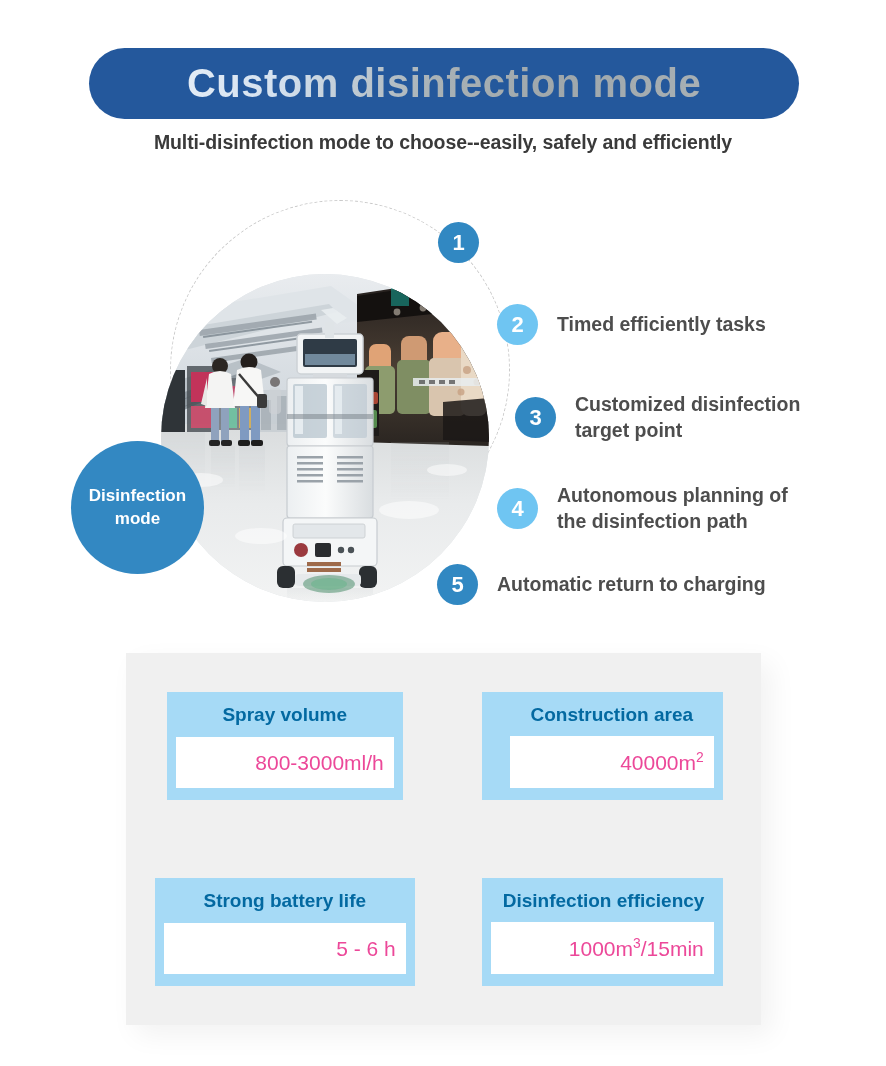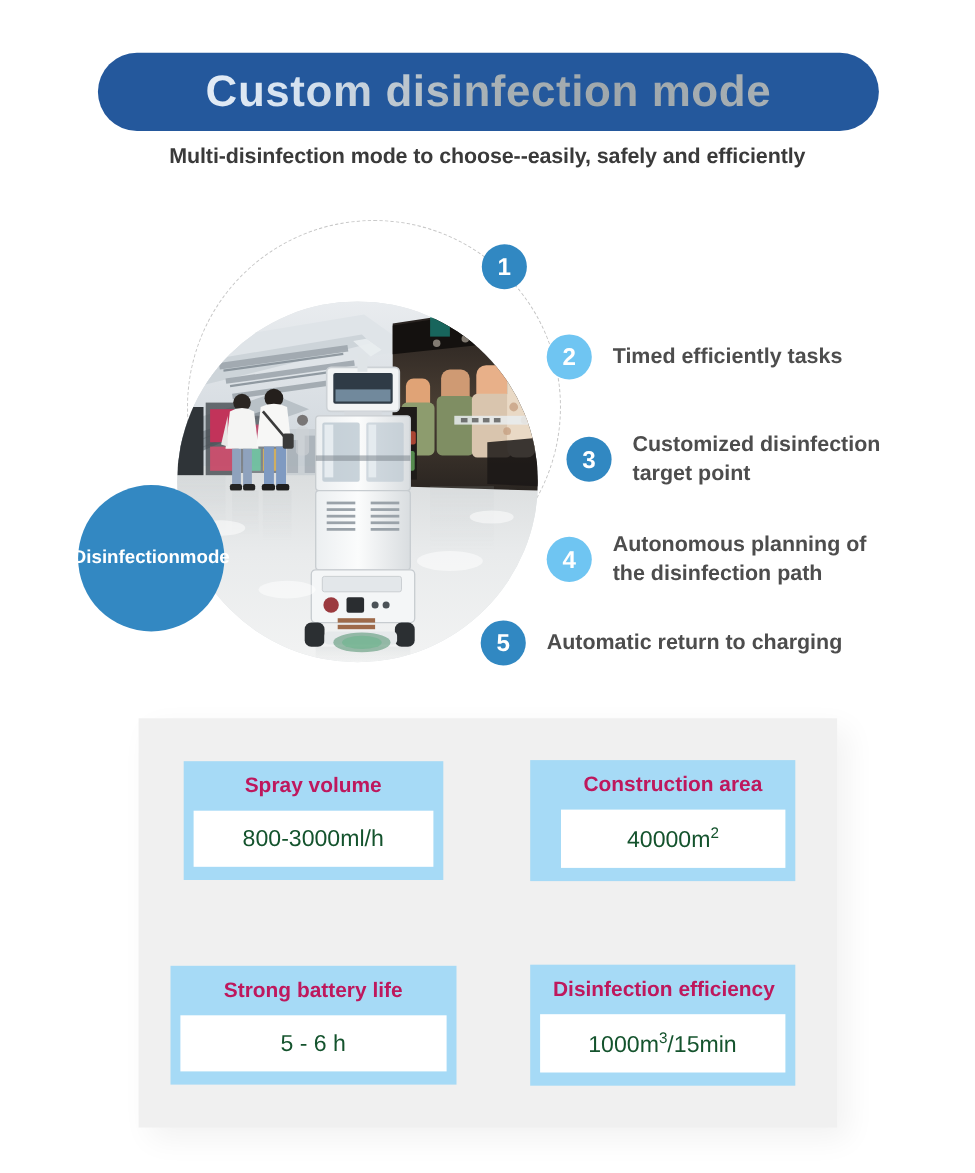--- a/index.html
+++ b/index.html
@@ -91,21 +91,21 @@
   
   .hub-badge {
     position: absolute;
     left: 71px;
     top: 441px;
     width: 133px;
     height: 133px;
     border-radius: 50%;
     background: #3388C2;
     display: flex;
-    flex-direction: row;
+    flex-direction: column;
     align-items: center;
     justify-content: center;
     color: #ffffff;
     font-size: 17px;
     font-weight: bold;
     line-height: 1.3;
     text-align: center;
   }
 
   
@@ -168,31 +168,31 @@
     justify-content: center;
   }
   .spec-card {
     background: #A6DAF6;
     padding: 9px 9px 12px 9px;
     box-sizing: border-box;
   }
   .spec-card-title {
     font-size: 19px;
     font-weight: bold;
-    color: #be185d;
+    color: #0369a1;
     text-align: center;
     padding: 4px 12px 11px 12px;
     line-height: 1.1;
     white-space: nowrap;
   }
   .spec-card-value {
     background: #ffffff;
     font-size: 21px;
-    color: #14532d;
-    text-align: center;
+    color: #ec4899;
+    text-align: right;
     padding: 14px 10px;
     line-height: 1.1;
     white-space: nowrap;
   }
   .spec-card.w1 { width: 236px; }
   .spec-card.w2 { width: 241px; padding-left: 28px; }
   .spec-card.w3 { width: 260px; }
   .spec-card.w4 { width: 241px; }
   .spec-card-value sup { font-size: 0.66em; }
 </style>

